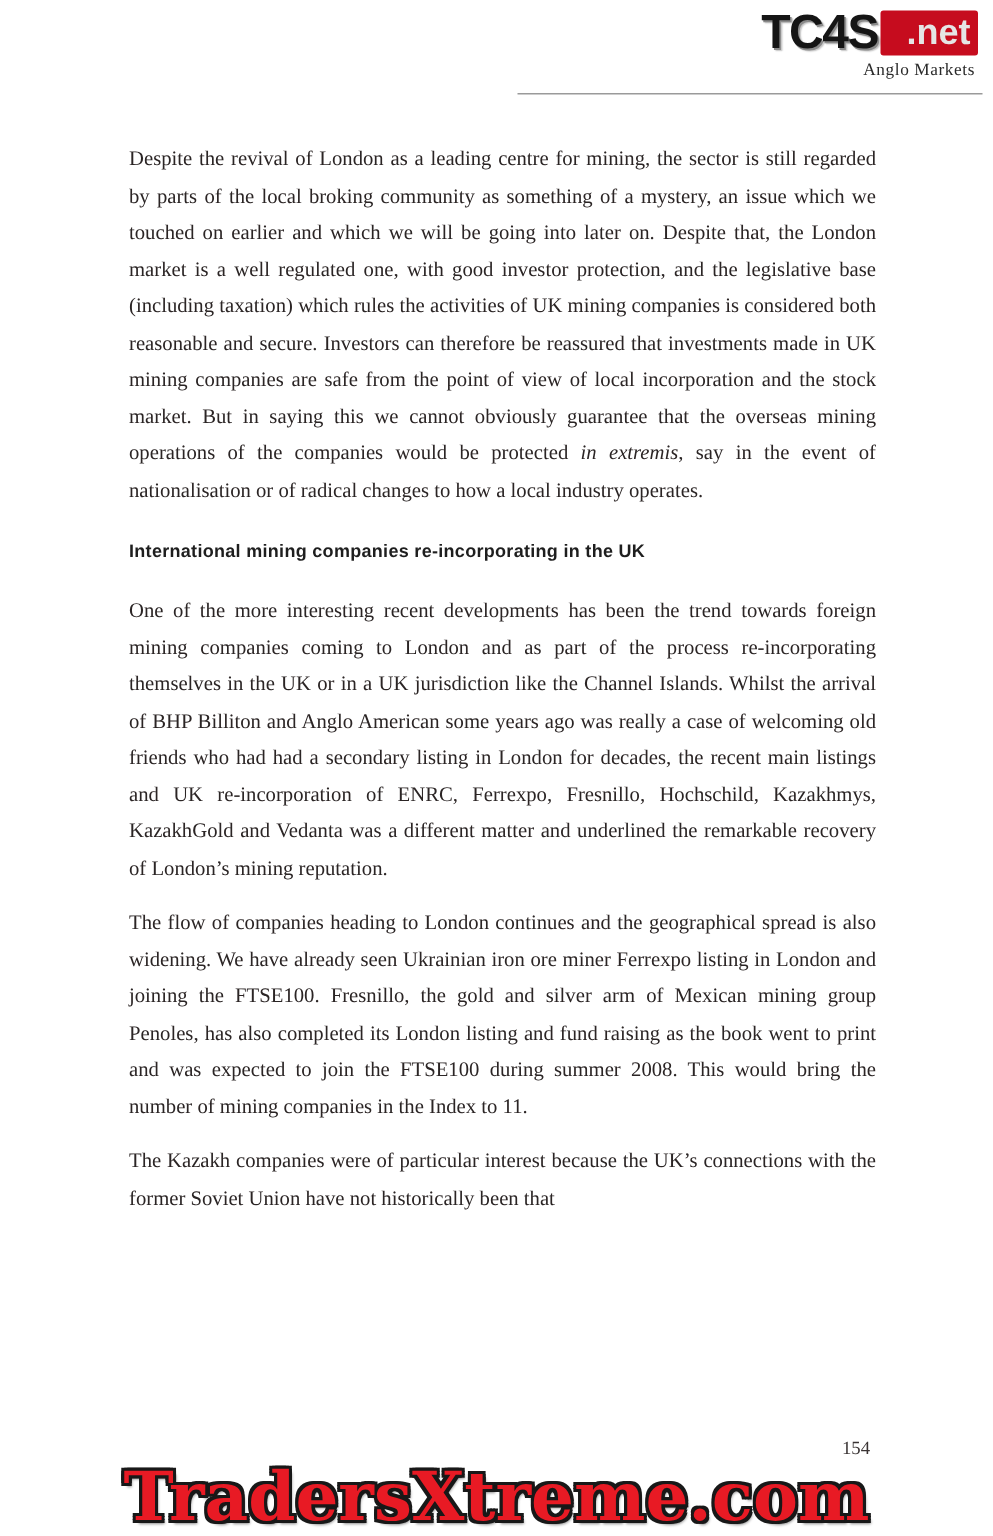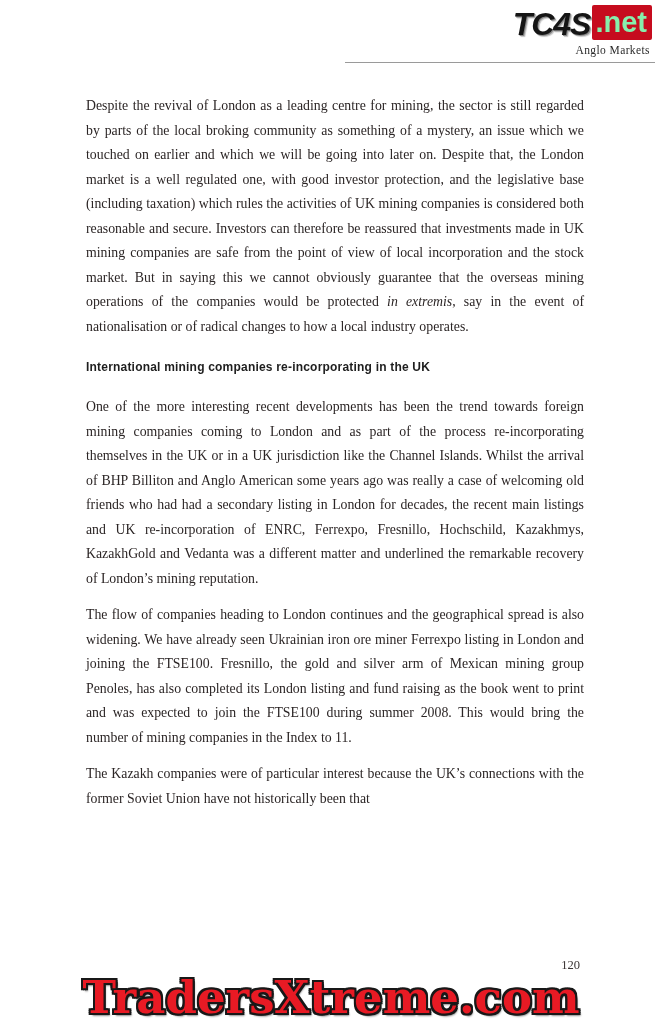--- a/index.html
+++ b/index.html
@@ -27,29 +27,28 @@
     font-family: "Liberation Sans", sans-serif;
     font-weight: bold;
     font-size: 32px;
     line-height: 1.05;
     letter-spacing: -1px;
     white-space: nowrap;
   }
   .logo-main {
     color: #151515;
     text-shadow: 1px 1px 0 #8a8a8a, 2px 2px 1px #c4c4c4;
-    font-style: italic;
   }
   .logo-suffix {
     display: inline-block;
     background: #c60c1e;
-    color: #86efac;
-    font-size: 29px;
+    color: #e5e5e5;
+    font-size: 24px;
     letter-spacing: 0;
-    padding: 2px 5px 3px 3px;
+    padding: 2px 5px 3px 17px;
     margin-left: 2px;
     border-radius: 2px;
     vertical-align: 3px;
   }
   .tagline {
     font-family: "Liberation Serif", serif;
     font-size: 11.5px;
     color: #2a2a2a;
     letter-spacing: 0.4px;
     margin-top: 2px;
@@ -156,17 +155,17 @@
     <h2 class="section-heading">International mining companies re-incorporating in the UK</h2>
 
     <p>One of the more interesting recent developments has been the trend towards foreign mining companies coming to London and as part of the process re-incorporating themselves in the UK or in a UK jurisdiction like the Channel Islands. Whilst the arrival of BHP Billiton and Anglo American some years ago was really a case of welcoming old friends who had had a secondary listing in London for decades, the recent main listings and UK re-incorporation of ENRC, Ferrexpo, Fresnillo, Hochschild, Kazakhmys, KazakhGold and Vedanta was a different matter and underlined the remarkable recovery of London’s mining reputation.</p>
 
     <p>The flow of companies heading to London continues and the geographical spread is also widening. We have already seen Ukrainian iron ore miner Ferrexpo listing in London and joining the FTSE100.  Fresnillo, the gold and silver arm of Mexican mining group Penoles, has also completed its London listing and fund raising as the book went to print and was expected to join the FTSE100 during summer 2008. This would bring the number of mining companies in the Index to 11.</p>
 
     <p>The Kazakh companies were of particular interest because the UK’s connections with the former Soviet Union have not historically been that</p>
   </div>
 
 
-  <div class="page-number">120</div>
+  <div class="page-number">154</div>
 
   <div class="brand">TradersXtreme.com</div>
 
 </div>
 
 </body></html>

